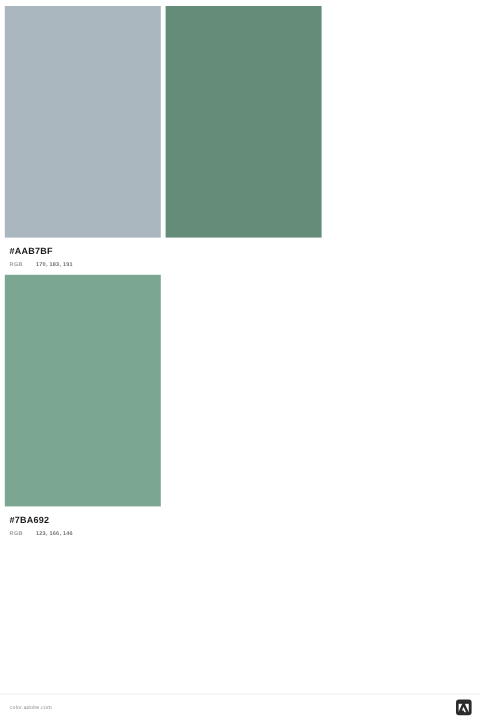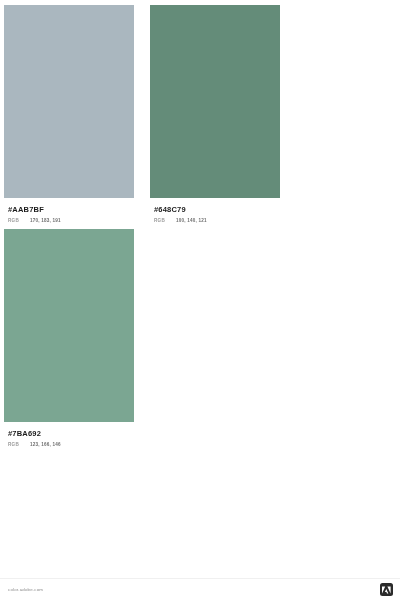--- a/index.html
+++ b/index.html
@@ -25,21 +25,21 @@
   }
 
   .swatch-area {
     padding: 5px 4px 0 4px;
     box-sizing: border-box;
     flex: 1 1 auto;
   }
 
   .swatch-row {
     display: flex;
-    gap: 16px;
+    gap: 4px;
     margin-bottom: 6px;
   }
 
   .swatch-cell {
     width: 130px;
     display: flex;
     flex-direction: column;
   }
 
   .swatch-cell.empty {
@@ -135,27 +135,20 @@
           <div class="swatch-rgb-line">
             <span class="rgb-tag">RGB</span>
             <span class="rgb-values">170, 183, 191</span>
           </div>
         </div>
       </div>
 
 
       <div class="swatch-cell">
         <div class="swatch-chip" style="background:#648C79"></div>
-        <div class="swatch-meta">
-          <div class="swatch-hex">#648C79</div>
-          <div class="swatch-rgb-line">
-            <span class="rgb-tag">RGB</span>
-            <span class="rgb-values">100, 140, 121</span>
-          </div>
-        </div>
       </div>
 
     </div>
 
     <div class="swatch-row">
 
       <div class="swatch-cell">
         <div class="swatch-chip" style="background:#7BA692"></div>
         <div class="swatch-meta">
           <div class="swatch-hex">#7BA692</div>

